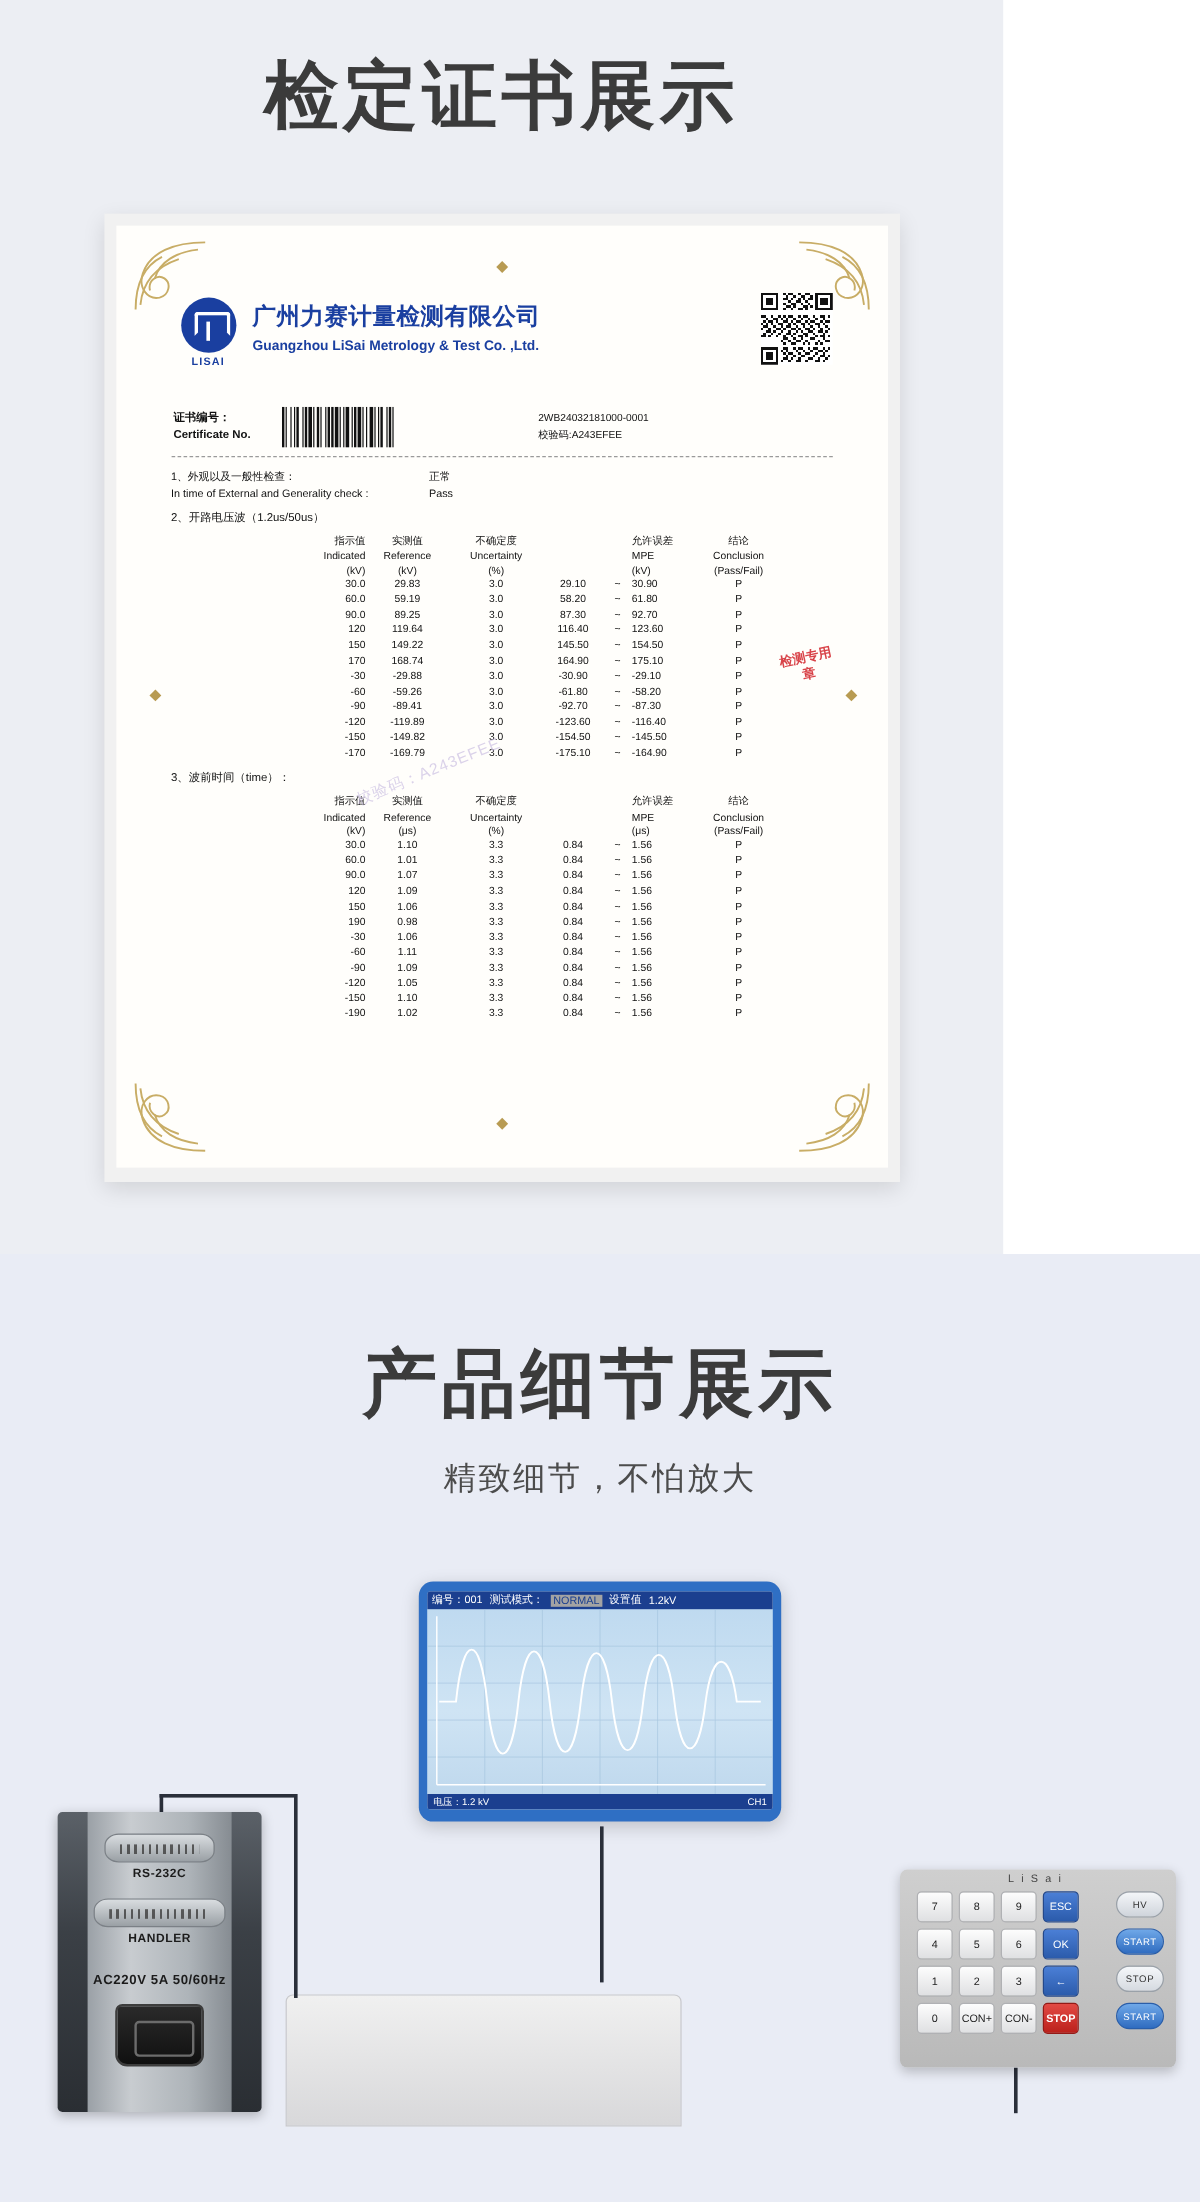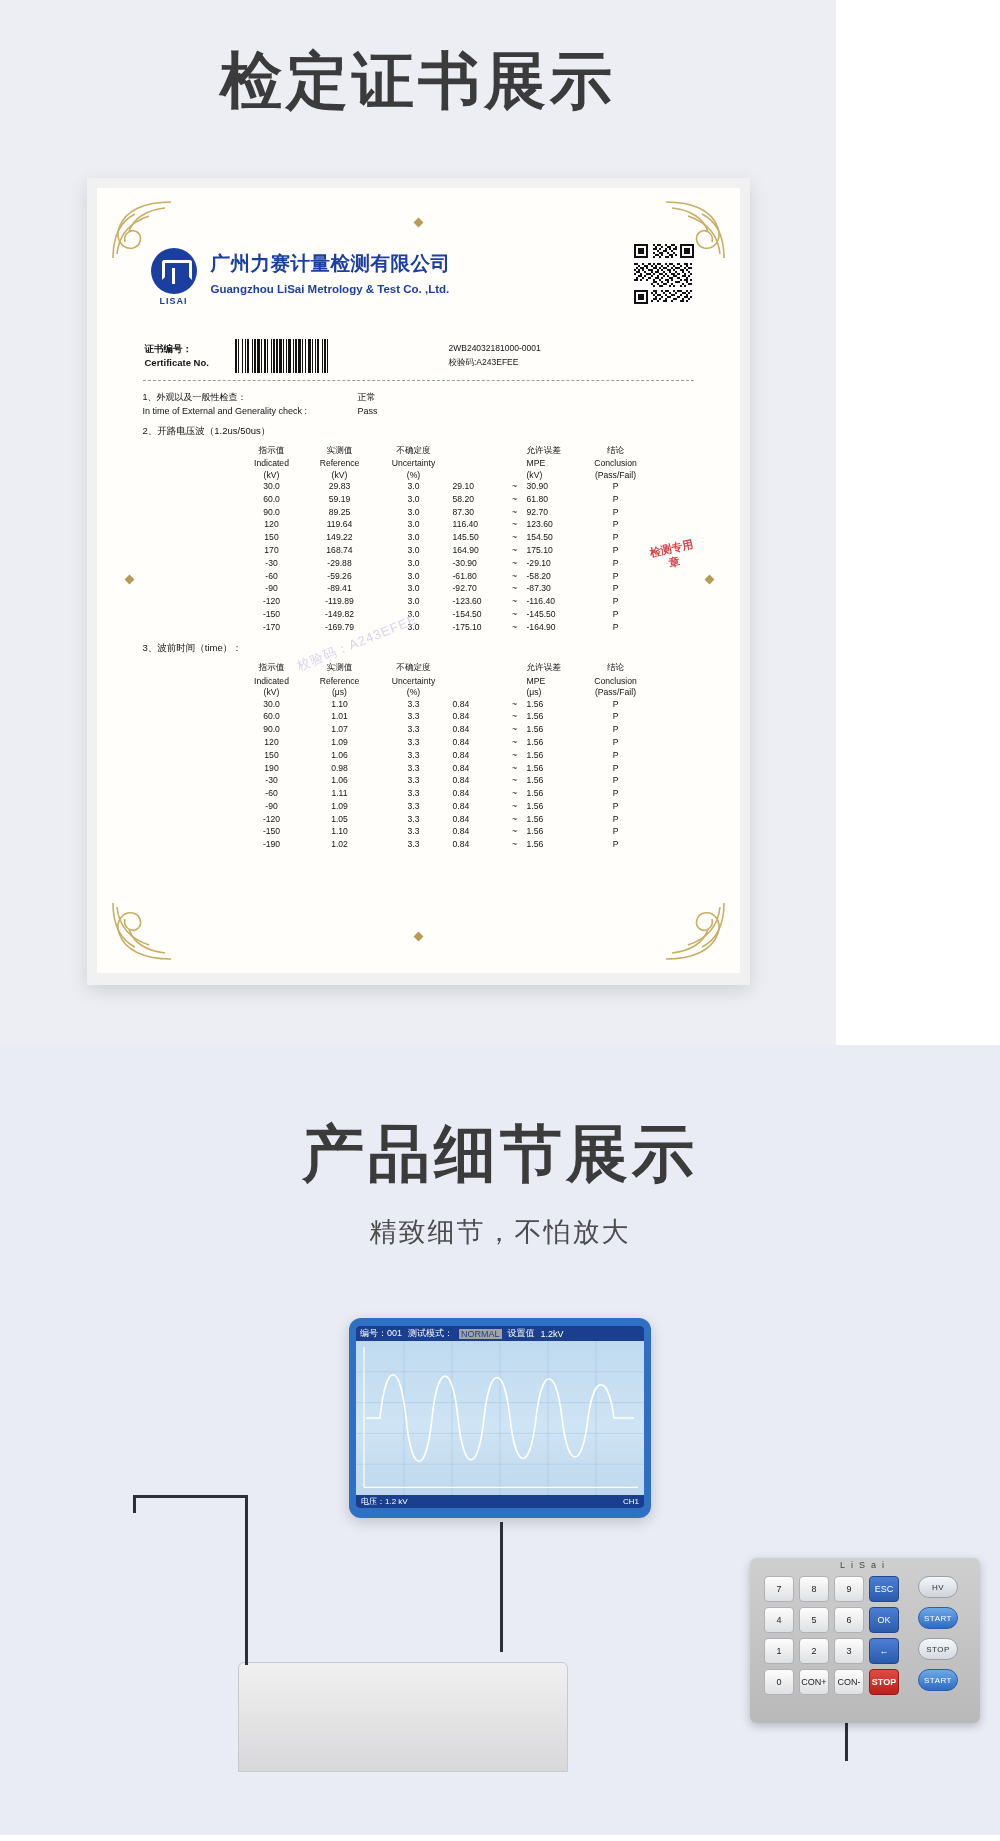--- a/index.html
+++ b/index.html
@@ -181,24 +181,24 @@
     margin: 6px 0 0 96px;
     font-size: 8.6px;
     color: #111;
   }
   table.data td, table.data th {
     padding: 1.4px 0;
     text-align: center;
     font-weight: normal;
     white-space: nowrap;
   }
-  table.data .c0 { width: 66px; }
+  table.data .c0 { width: 66px; text-align: right; }
   table.data .c1 { width: 70px; }
   table.data .c2 { width: 78px; }
-  table.data .c3 { width: 54px; text-align: left; padding-right: 4px; margin-top: 16px;}
+  table.data .c3 { width: 54px; text-align: center; padding-right: 4px; margin-top: 16px;}
   table.data .c4 { width: 16px; }
   table.data .c5 { width: 56px; text-align: left; padding-left: 4px;}
   table.data .c6 { width: 74px; }
   table.data thead td { padding-bottom: 0; }
 
   .footer-block {
     margin-top: 14px;
     display: flex;
     font-size: 8.6px;
     color: #111;
@@ -389,21 +389,21 @@
     background: linear-gradient(180deg,#fdfdfd,#dfe0e2);
     border: 1px solid #b0b1b4;
     border-radius: 4px;
     font-size: 9px;
     color: #222;
     display: flex; align-items: center; justify-content: center;
   }
   .key.blue { background: linear-gradient(180deg,#4b7fd6,#2b5bab); color: #fff; border-color:#24488a; }
   .key.red  { background: linear-gradient(180deg,#e24a44,#bb201b); color: #fff; border-color:#941a16; font-weight:bold;}
   .rkeys {
-    position: absolute; right: 22px; top: 18px;
+    position: absolute; right: 10px; top: 18px;
     display: flex; flex-direction: column; gap: 9px;
     align-items: center;
   }
   .rbtn {
     width: 40px; height: 22px;
     border-radius: 11px;
     background: linear-gradient(180deg,#f4f6f9,#cfd4db);
     border: 1px solid #9aa1a9;
     font-size: 8px; color: #333;
     display: flex; align-items: center; justify-content: center;
@@ -1098,20 +1098,33 @@
         </div>
       </div>
     </div>
 
     <div class="stand-leg leg-v" style="left:500px;top:232px;height:130px;"></div>
     <div class="stand-leg leg-v" style="left:133px;top:205px;height:18px;"></div>
     <div class="stand-leg leg-h" style="left:133px;top:205px;width:112px;"></div>
     <div class="stand-leg leg-v" style="left:245px;top:205px;height:170px;"></div>
     <div class="stand-leg leg-v" style="left:845px;top:433px;height:38px;"></div>
 
+    <div class="photo-left">
+      <div class="panel-strip"></div>
+      <div class="dsub" style="top:18px;">
+          <div class="pins"></div>
+        </div>
+      <div class="panel-lbl" style="top:46px;">RS-232C</div>
+      <div class="dsub" style="top:72px;width:110px;">
+          <div class="pins"></div>
+        </div>
+      <div class="panel-lbl" style="top:100px;">HANDLER</div>
+      <div class="panel-lbl" style="top:134px;font-size:11px;">AC220V 5A 50/60Hz</div>
+      <div class="iec" style="top:160px;"></div>
+    </div>
 
     <div class="photo-right">
       <div class="kp-title">LiSai</div>
       <div class="keygrid" id="keygrid">
           <div class="key">7</div>
           <div class="key">8</div>
           <div class="key">9</div>
           <div class="key blue">ESC</div>
           <div class="key">4</div>
           <div class="key">5</div>

